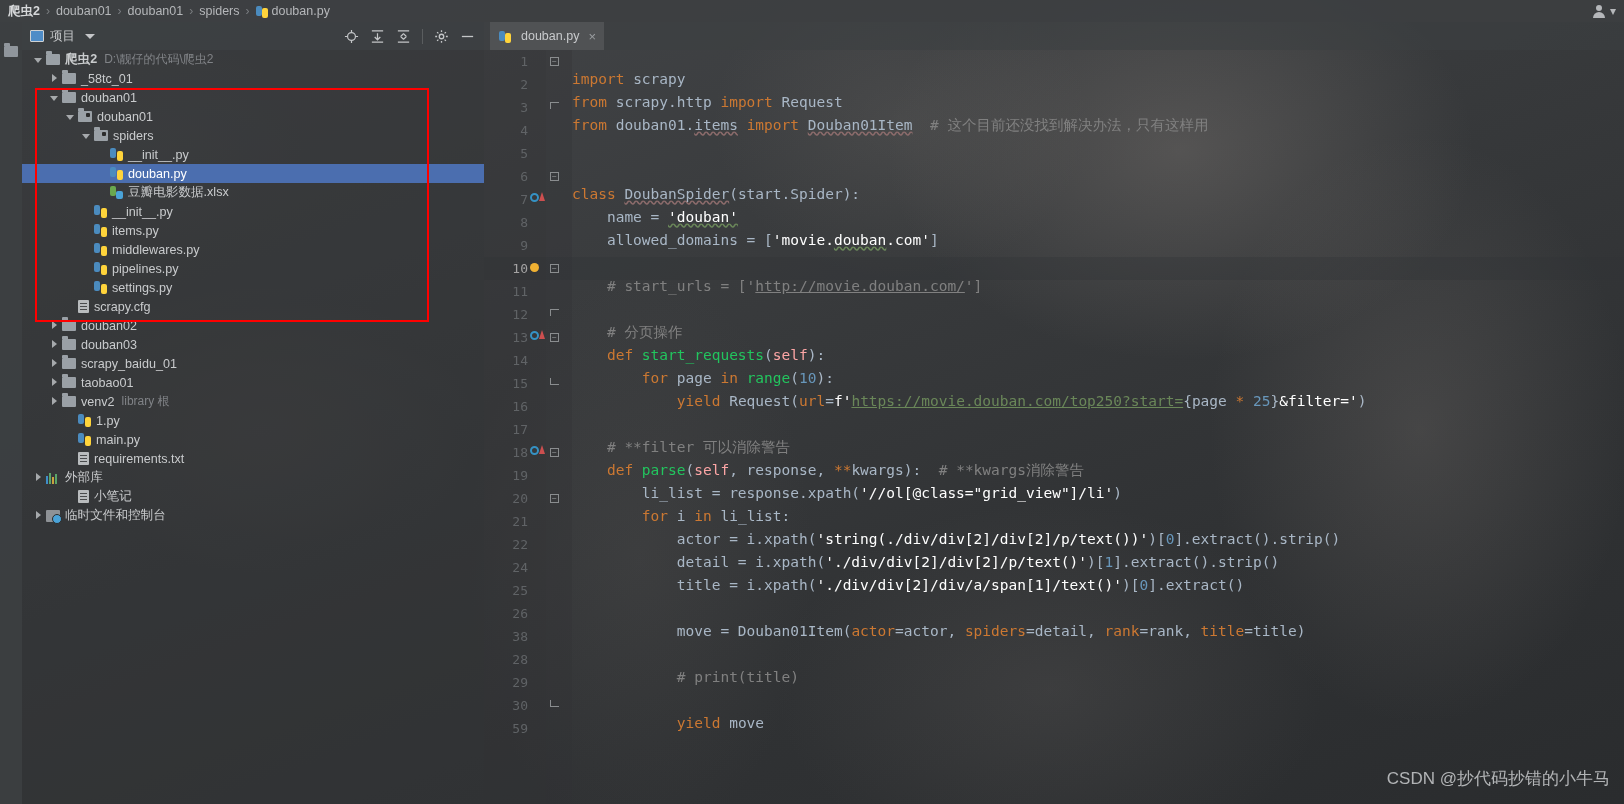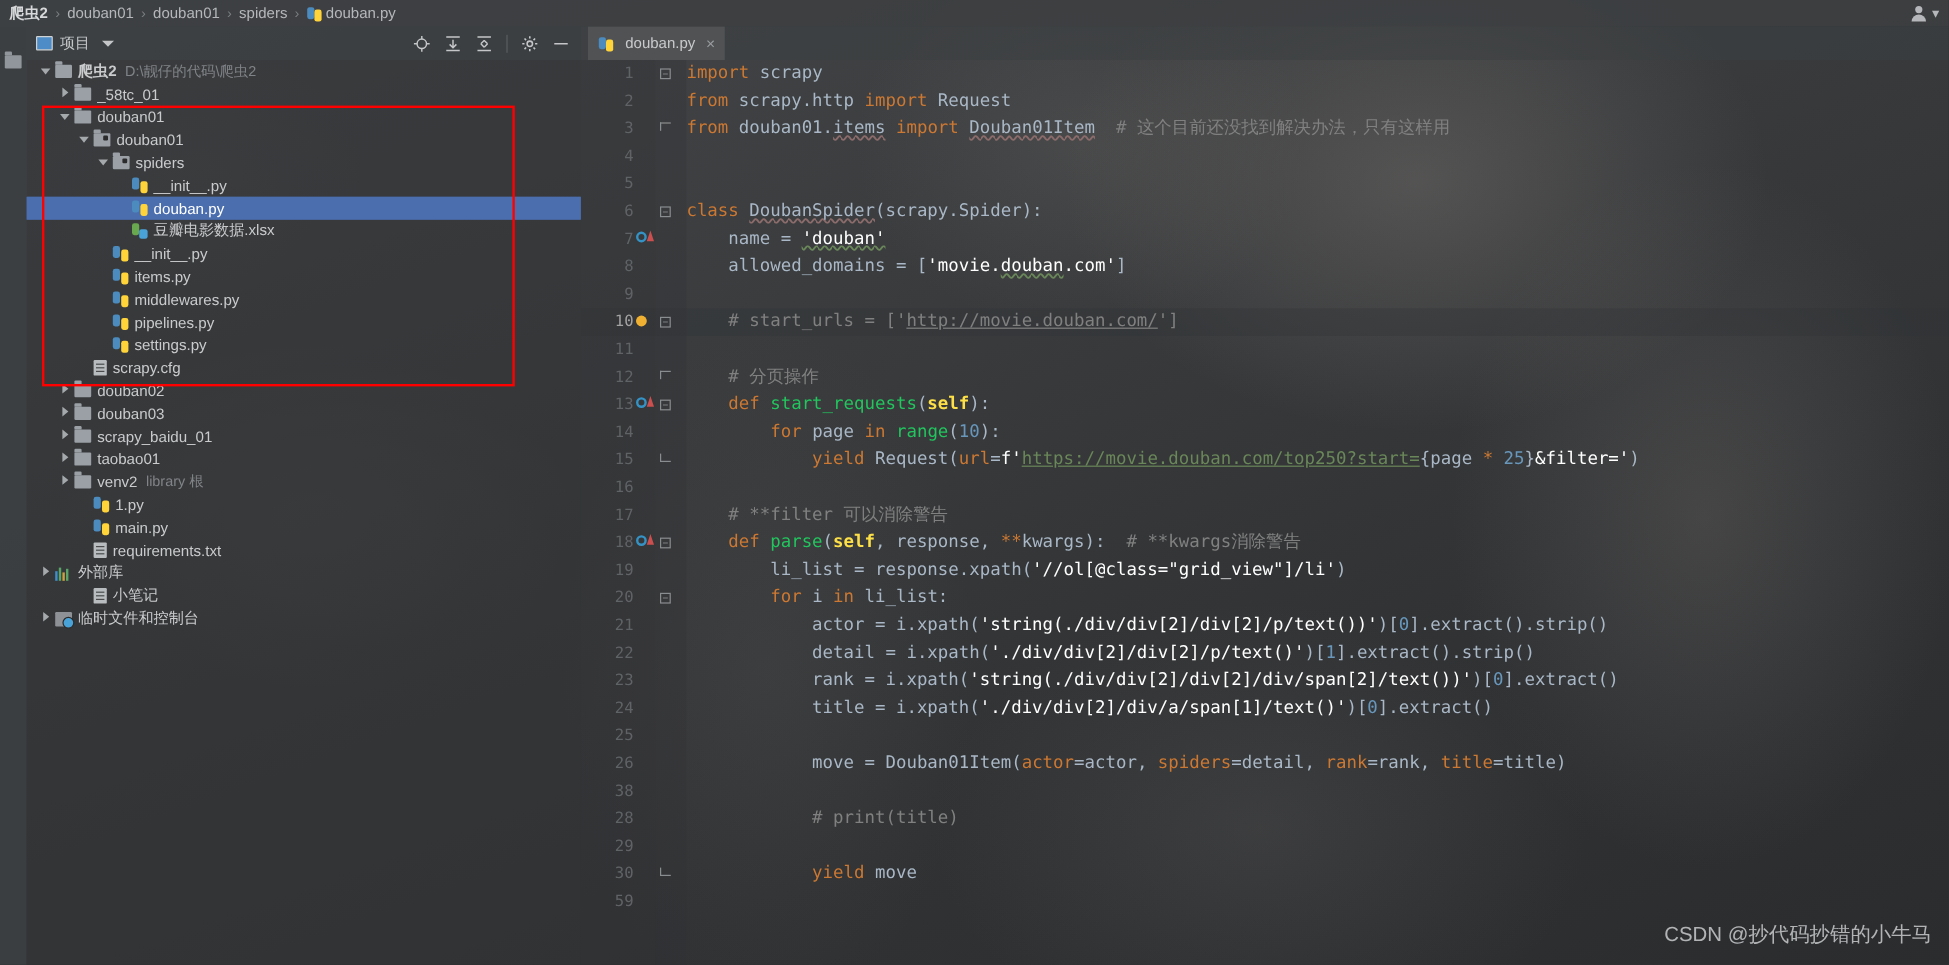--- a/index.html
+++ b/index.html
@@ -204,29 +204,29 @@
     white-space: pre;
     color: #a9b7c6;
   }
   .ln {
     position: absolute; left: 0; width: 44px; text-align: right;
     color: #606366; font-size: 13px;
     font-family: "DejaVu Sans Mono", monospace;
   }
   .cline.cur .ln { color: #a4a3a3; }
   .cline.cur { background: rgba(50,52,54,0.35); }
-  .code { position: absolute; left: 88px; top: 0; }
+  .code { position: absolute; left: 88px; top: 18px; }
 
   
   .kw   { color:#cc7832; }
   .str  { color:#ffffff; }
   .num  { color:#6897bb; }
   .cmt  { color:#808080; }
   .fn   { color:#22c55e; }
-  .self { color:#fde047;font-weight:bold; }
+  .self { color:#fca5a5; }
   .link { color:#6a8759; text-decoration: underline; }
   .plain{ color:#a9b7c6; }
   .err-sq { text-decoration: underline wavy #8c6b6b; text-decoration-skip-ink: none;}
   .warn-sq { text-decoration: underline wavy #6a8759; text-decoration-skip-ink: none;}
 
   
   .gmark {
     position:absolute; left:46px; width:14px; height:14px; top:4px;
   }
   .run-ic {
@@ -512,38 +512,37 @@
 
   <div class="editor">
     <div class="gutter-bg"></div>
     <div class="fold-rail"></div>
     <div class="code-wrap" id="code-wrap">
         <div class="cline"><span class="ln">1</span><span class="foldm">−</span><span class="code"><span class="kw">import</span> <span class="plain">scrapy</span></span></div>
         <div class="cline"><span class="ln">2</span><span class="code"><span class="kw">from</span> <span class="plain">scrapy.http</span> <span class="kw">import</span> <span class="plain">Request</span></span></div>
         <div class="cline"><span class="ln">3</span><span class="foldend"></span><span class="code"><span class="kw">from</span> <span class="plain">douban01.</span><span class="err-sq">items</span> <span class="kw">import</span> <span class="err-sq">Douban01Item</span>  <span class="cmt"># 这个目前还没找到解决办法，只有这样用</span></span></div>
         <div class="cline"><span class="ln">4</span><span class="code">&nbsp;</span></div>
         <div class="cline"><span class="ln">5</span><span class="code">&nbsp;</span></div>
-        <div class="cline"><span class="ln">6</span><span class="foldm">−</span><span class="code"><span class="kw">class</span> <span class="err-sq">DoubanSpider</span><span class="plain">(scrapy.Spider):</span></span></div>
+        <div class="cline"><span class="ln">6</span><span class="foldm">−</span><span class="code"><span class="kw">class</span> <span class="err-sq">DoubanSpider</span><span class="plain">(start.Spider):</span></span></div>
         <div class="cline"><span class="ln">7</span><span class="gmark"><span class="run-ic blue"></span><span class="run-arrow"></span></span><span class="code">    <span class="plain">name = </span><span class="str warn-sq">'douban'</span></span></div>
         <div class="cline"><span class="ln">8</span><span class="code">    <span class="plain">allowed_domains = [</span><span class="str">'movie.</span><span class="str warn-sq">douban</span><span class="str">.com'</span><span class="plain">]</span></span></div>
         <div class="cline"><span class="ln">9</span><span class="code">&nbsp;</span></div>
         <div class="cline cur"><span class="ln">10</span><span class="gmark"><span class="bulb"></span></span><span class="foldm">−</span><span class="code">    <span class="cmt"># start_urls = ['</span><span class="cmt" style="text-decoration:underline">http://movie.douban.com/</span><span class="cmt">']</span></span></div>
         <div class="cline"><span class="ln">11</span><span class="code">&nbsp;</span></div>
         <div class="cline"><span class="ln">12</span><span class="foldend"></span><span class="code">    <span class="cmt"># 分页操作</span></span></div>
         <div class="cline"><span class="ln">13</span><span class="gmark"><span class="run-ic blue"></span><span class="run-arrow"></span></span><span class="foldm">−</span><span class="code">    <span class="kw">def </span><span class="fn">start_requests</span><span class="plain">(</span><span class="self">self</span><span class="plain">):</span></span></div>
         <div class="cline"><span class="ln">14</span><span class="code">        <span class="kw">for</span> <span class="plain">page</span> <span class="kw">in</span> <span class="fn">range</span><span class="plain">(</span><span class="num">10</span><span class="plain">):</span></span></div>
         <div class="cline"><span class="ln">15</span><span class="foldend bot"></span><span class="code">            <span class="kw">yield</span> <span class="plain">Request(</span><span class="kw">url</span><span class="plain">=</span><span class="str">f'</span><span class="link">https://movie.douban.com/top250?start=</span><span class="plain">{</span><span class="plain">page </span><span class="kw">* </span><span class="num">25</span><span class="plain">}</span><span class="str">&amp;filter='</span><span class="plain">)</span></span></div>
         <div class="cline"><span class="ln">16</span><span class="code">&nbsp;</span></div>
         <div class="cline"><span class="ln">17</span><span class="code">    <span class="cmt"># **filter 可以消除警告</span></span></div>
         <div class="cline"><span class="ln">18</span><span class="gmark"><span class="run-ic blue"></span><span class="run-arrow"></span></span><span class="foldm">−</span><span class="code">    <span class="kw">def </span><span class="fn">parse</span><span class="plain">(</span><span class="self">self</span><span class="plain">, response, </span><span class="kw">**</span><span class="plain">kwargs):  </span><span class="cmt"># **kwargs消除警告</span></span></div>
         <div class="cline"><span class="ln">19</span><span class="code">        <span class="plain">li_list = response.xpath(</span><span class="str">'//ol[@class="grid_view"]/li'</span><span class="plain">)</span></span></div>
         <div class="cline"><span class="ln">20</span><span class="foldm">−</span><span class="code">        <span class="kw">for</span> <span class="plain">i</span> <span class="kw">in</span> <span class="plain">li_list:</span></span></div>
         <div class="cline"><span class="ln">21</span><span class="code">            <span class="plain">actor = i.xpath(</span><span class="str">'string(./div/div[2]/div[2]/p/text())'</span><span class="plain">)[</span><span class="num">0</span><span class="plain">].extract().strip()</span></span></div>
         <div class="cline"><span class="ln">22</span><span class="code">            <span class="plain">detail = i.xpath(</span><span class="str">'./div/div[2]/div[2]/p/text()'</span><span class="plain">)[</span><span class="num">1</span><span class="plain">].extract().strip()</span></span></div>
-        <div class="cline"><span class="ln">23</span><span class="code">            <span class="plain">rank = i.xpath(</span><span class="str">'string(./div/div[2]/div[2]/div/span[2]/text())'</span><span class="plain">)[</span><span class="num">0</span><span class="plain">].extract()</span></span></div>
         <div class="cline"><span class="ln">24</span><span class="code">            <span class="plain">title = i.xpath(</span><span class="str">'./div/div[2]/div/a/span[1]/text()'</span><span class="plain">)[</span><span class="num">0</span><span class="plain">].extract()</span></span></div>
         <div class="cline"><span class="ln">25</span><span class="code">&nbsp;</span></div>
         <div class="cline"><span class="ln">26</span><span class="code">            <span class="plain">move = Douban01Item(</span><span class="kw">actor</span><span class="plain">=actor, </span><span class="kw">spiders</span><span class="plain">=detail, </span><span class="kw">rank</span><span class="plain">=rank, </span><span class="kw">title</span><span class="plain">=title)</span></span></div>
         <div class="cline"><span class="ln">38</span><span class="code">&nbsp;</span></div>
         <div class="cline"><span class="ln">28</span><span class="code">            <span class="cmt"># print(title)</span></span></div>
         <div class="cline"><span class="ln">29</span><span class="code">&nbsp;</span></div>
         <div class="cline"><span class="ln">30</span><span class="foldend bot"></span><span class="code">            <span class="kw">yield</span> <span class="plain">move</span></span></div>
         <div class="cline"><span class="ln">59</span><span class="code">&nbsp;</span></div>
       </div>
   </div>

